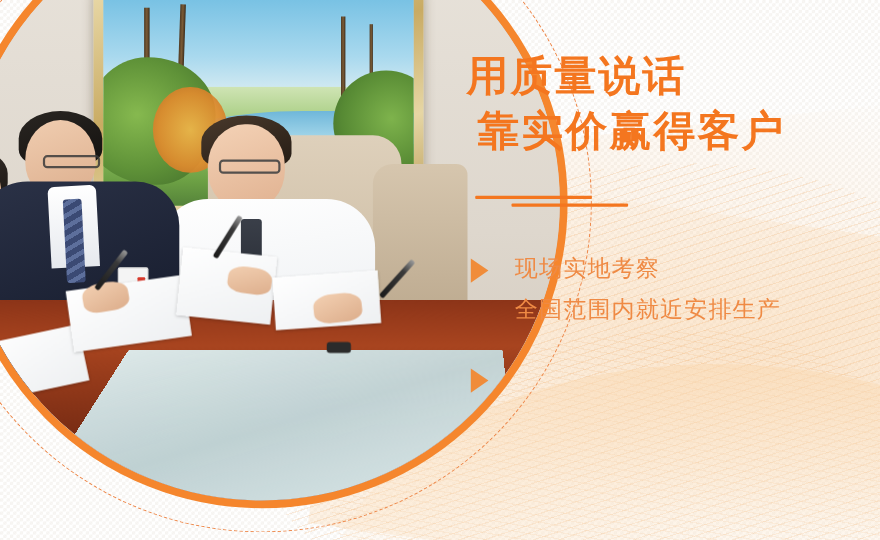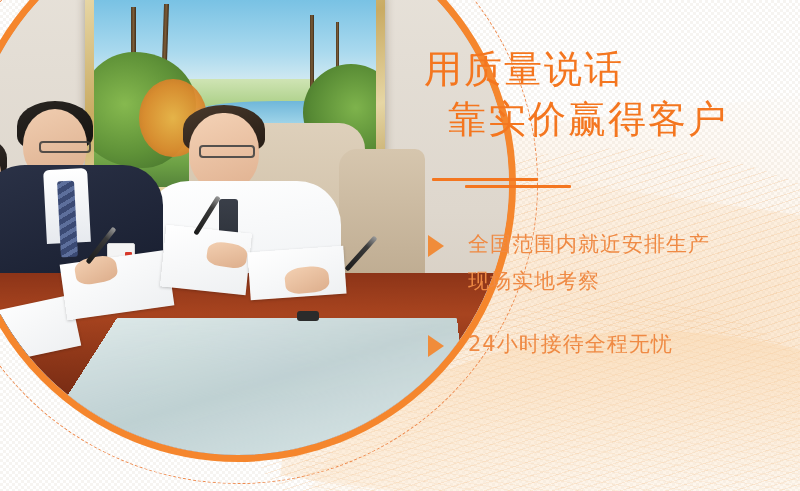--- a/index.html
+++ b/index.html
@@ -262,26 +262,26 @@
 
   .headline {
     position: absolute;
     left: 0;
     top: 44px;
     width: 340px;
   }
   .headline-line {
     color: #f4761f;
     font-size: 38px;
-    font-weight: normal;
+    font-weight: bold;
     letter-spacing: 2px;
     line-height: 1.32;
     white-space: nowrap;
   }
-  .headline-line.l2 { margin-left: 24px; }
+  .headline-line.l2 { margin-left: 10px; }
 
   .divider {
     position: absolute;
     left: 8px;
     top: 176px;
     width: 160px;
     height: 16px;
   }
   .divider .bar {
     position: absolute;
@@ -403,25 +403,24 @@
 
     <div class="divider">
       <div class="bar top"></div>
       <div class="bar bottom"></div>
     </div>
 
     <div class="features">
 
       <div class="feature">
         <span class="feature-bullet"></span>
+        <div class="feature-text">现场实地考察</div>
         <div class="feature-text">全国范围内就近安排生产</div>
-        <div class="feature-text">现场实地考察</div>
       </div>
 
       <div class="feature">
         <span class="feature-bullet"></span>
-        <div class="feature-text">24小时接待全程无忧</div>
       </div>
 
     </div>
   </div>
 
 </div>
 
 </body></html>

